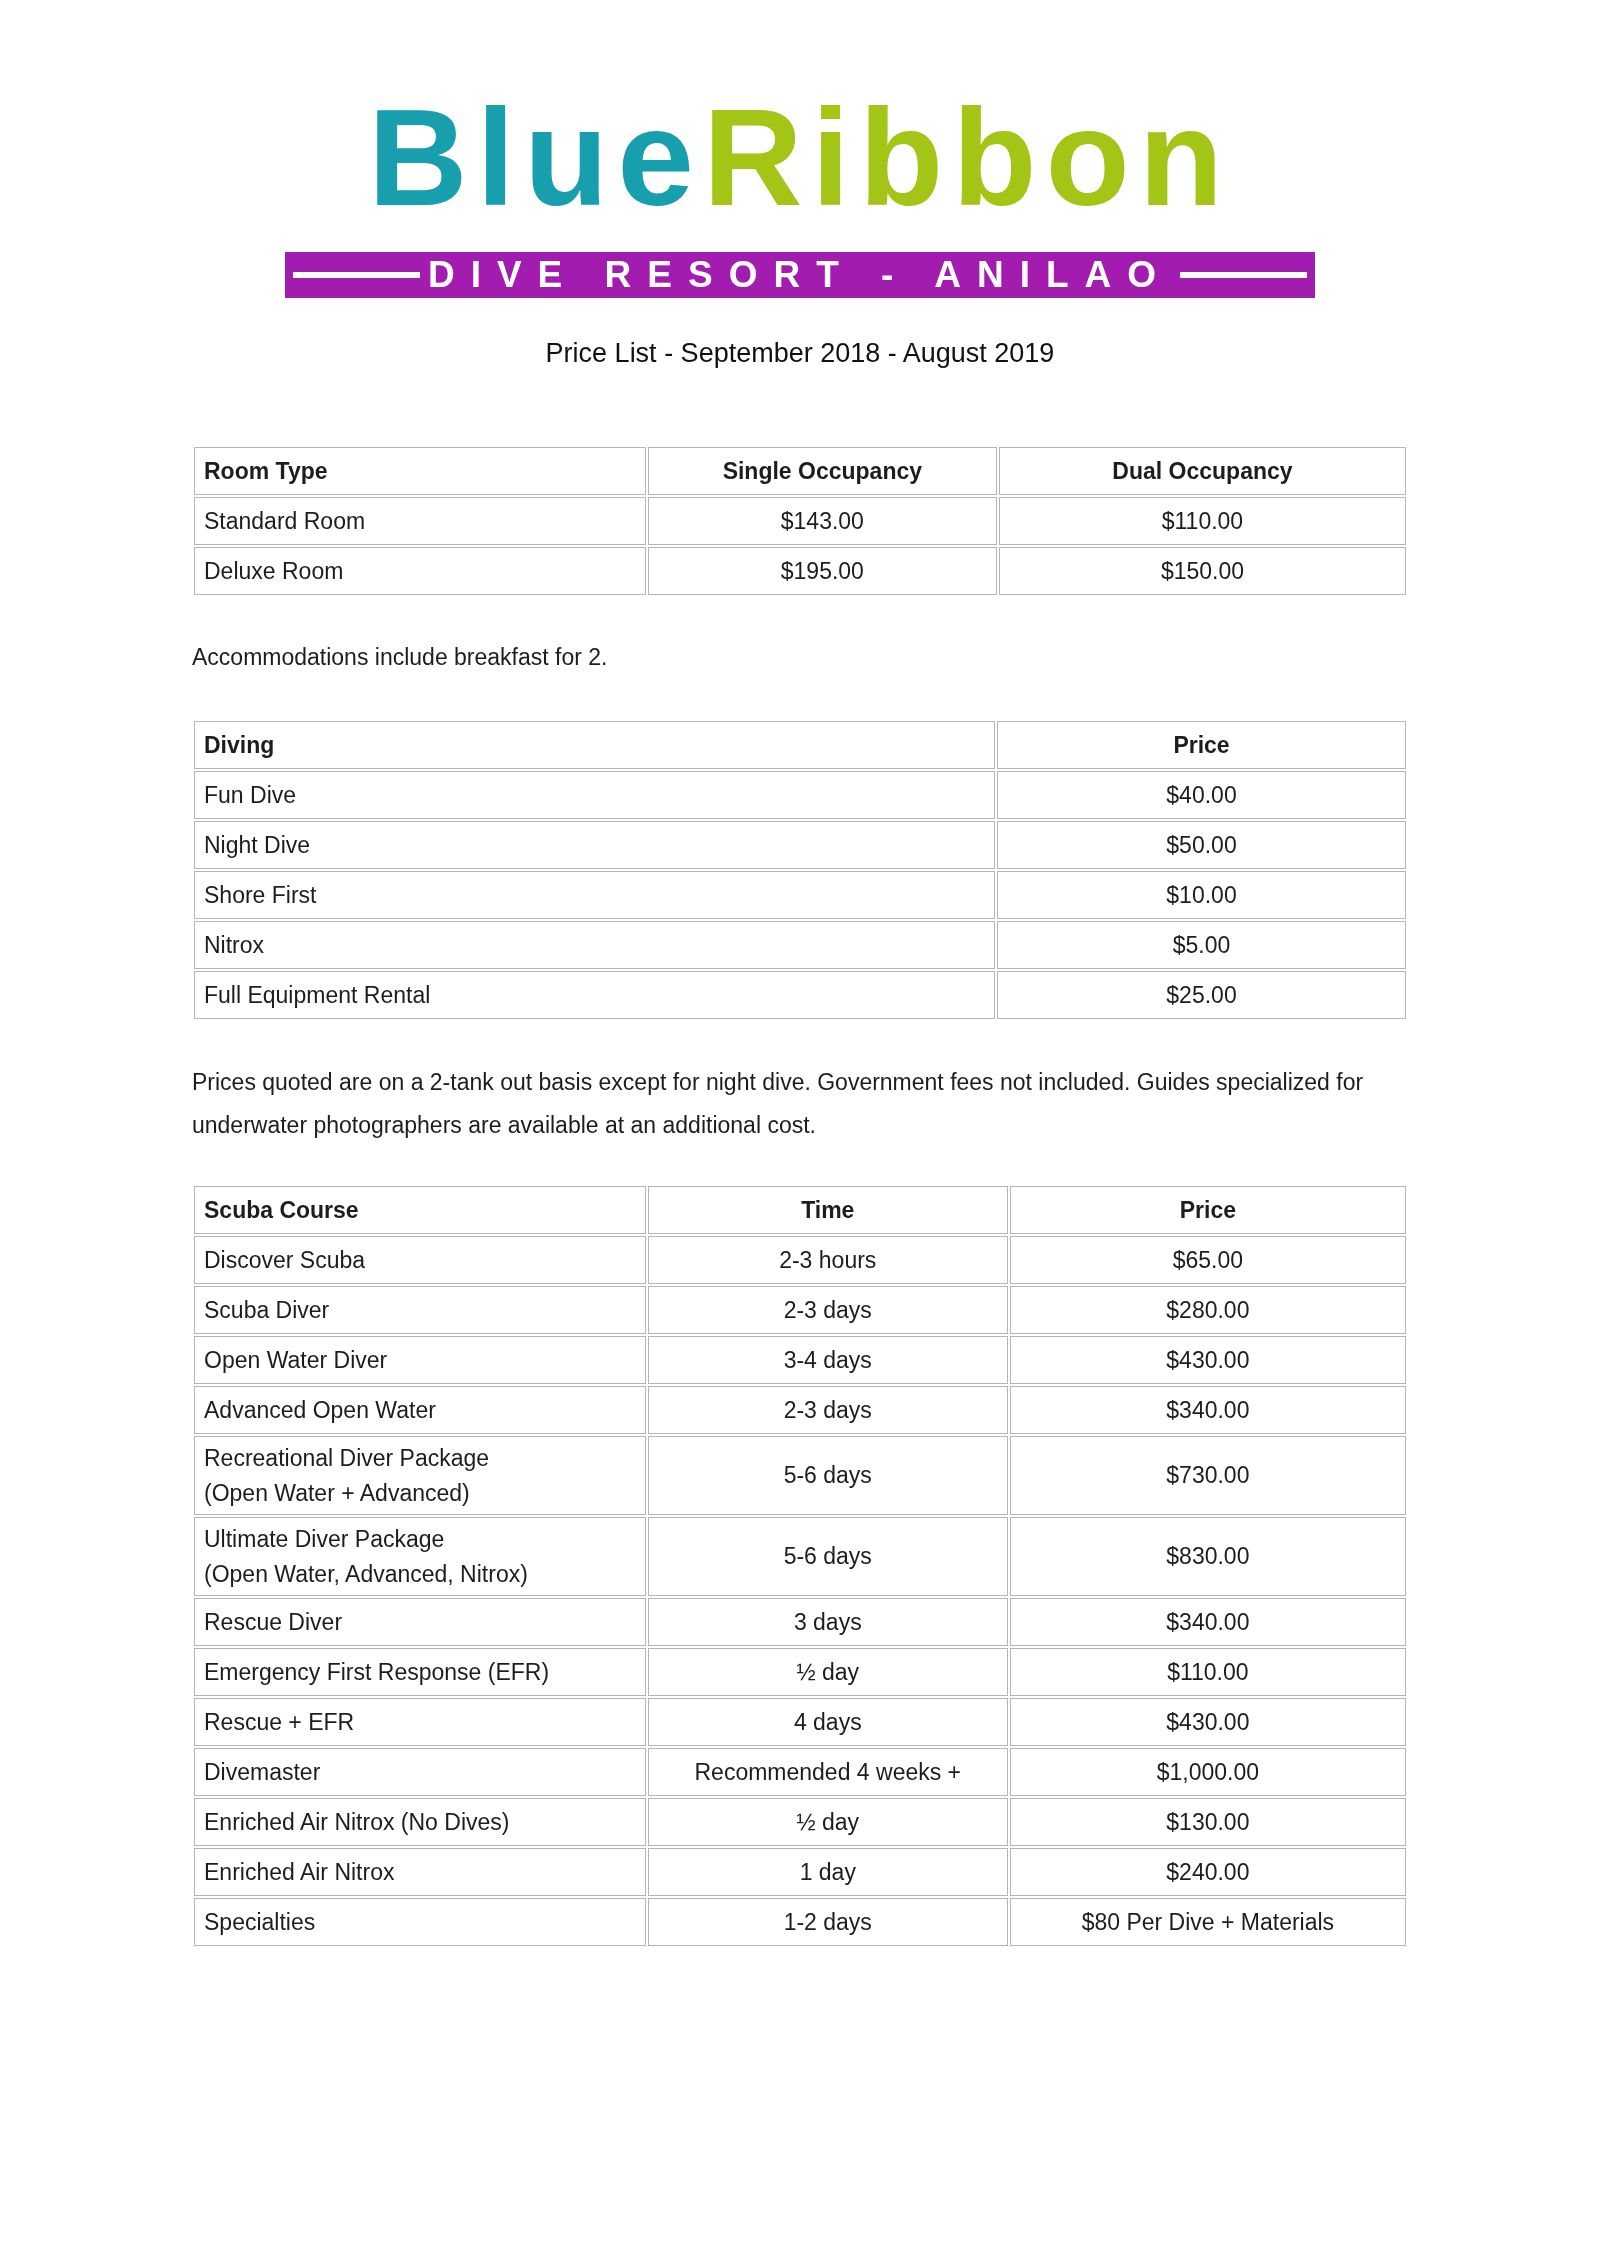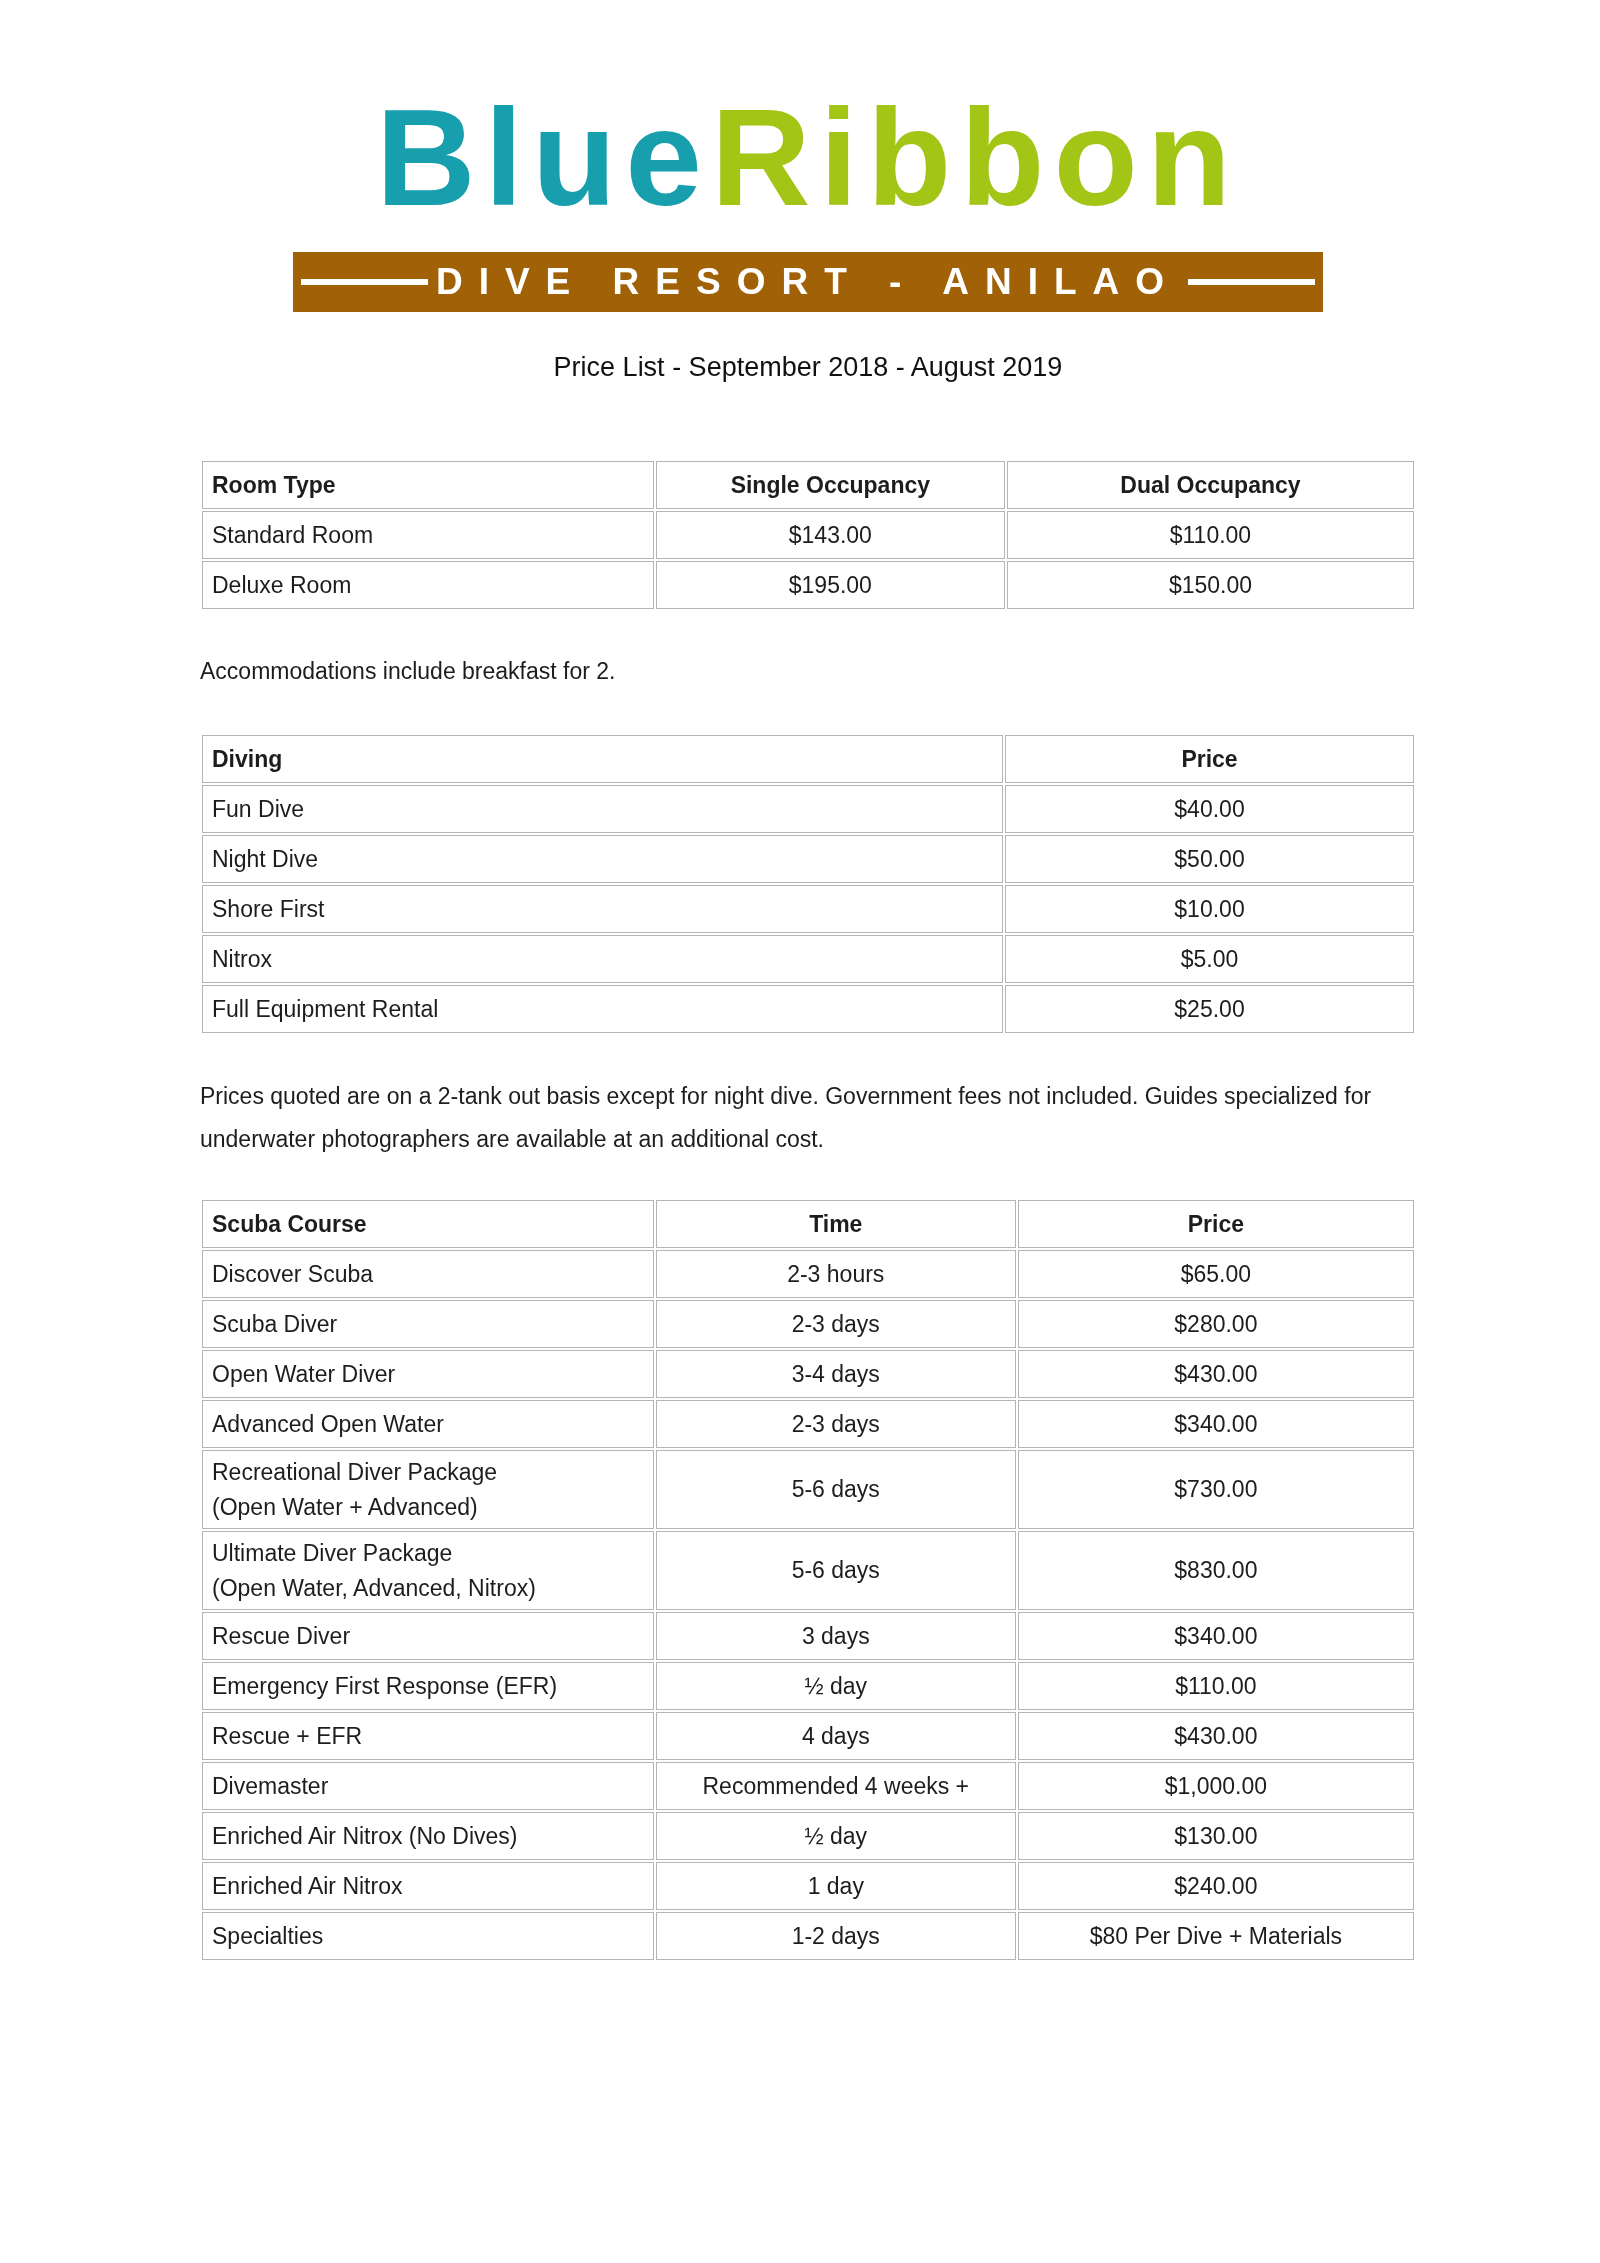--- a/index.html
+++ b/index.html
@@ -7,43 +7,43 @@
   body {
     width: 1600px;
     height: 2263px;
     position: relative;
     font-family: "Liberation Sans", sans-serif;
     color: #1d1d1d;
     overflow: hidden;
   }
   .content {
     position: absolute;
-    left: 200px;
+    left: 192px;
     top: 0;
     width: 1216px;
   }
   
   .logo-block {
     width: 1030px;
     margin: 88px auto 0 auto;
     text-align: center;
   }
   .logo-text {
     font-size: 138px;
     font-weight: bold;
     letter-spacing: 9px;
     line-height: 1.0;
     white-space: nowrap;
   }
   .logo-blue   { color: #189fad; }
   .logo-green  { color: #a2c516; }
   .logo-banner {
     margin-top: 26px;
-    height: 60px;
-    background: #a16207;
+    height: 46px;
+    background: #a21caf;
     display: flex;
     align-items: center;
     padding: 0 8px;
   }
   .banner-line {
     flex: 1 1 auto;
     height: 6px;
     background: #ffffff;
   }
   .banner-text {

